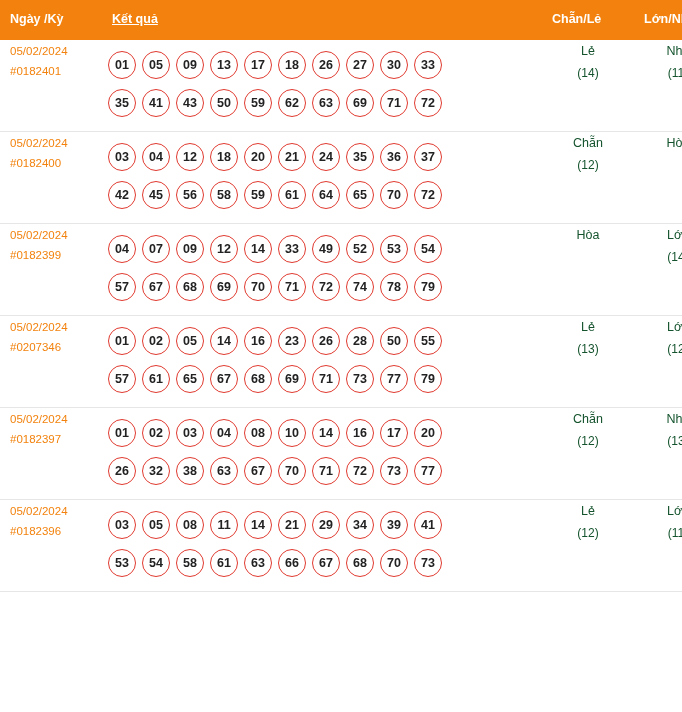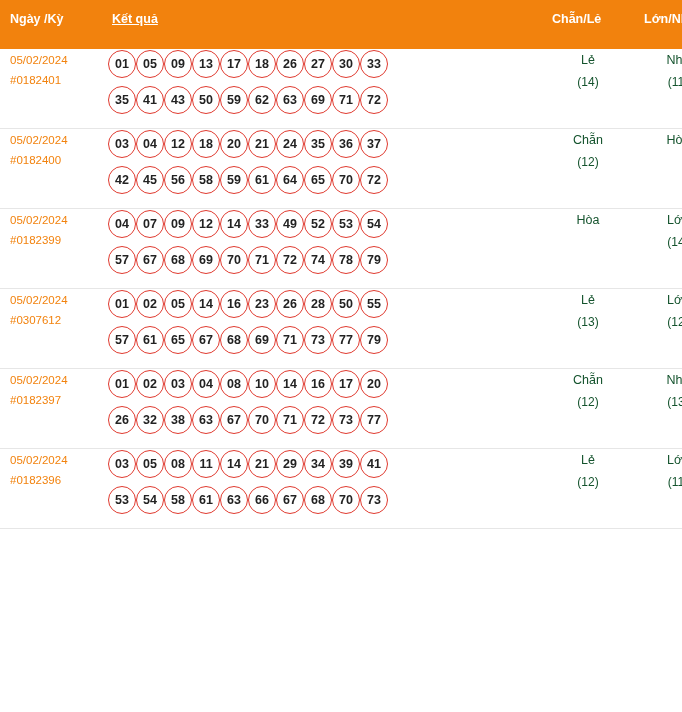--- a/index.html
+++ b/index.html
@@ -18,21 +18,21 @@
     width: 682px;
     border-collapse: collapse;
     table-layout: fixed;
   }
   .lottery-table thead th {
     background: #f2820d;
     color: #ffffff;
     font-size: 12.5px;
     font-weight: bold;
     text-align: left;
-    padding: 10px 0 21px 10px;
+    padding: 10px 0 12px 10px;
     height: 18px;
     vertical-align: middle;
     white-space: nowrap;
     margin-top: 29px;
   }
   th.col-date { width: 92px; }
   th.col-result { width: 430px; padding-left: 14px; text-decoration: underline; }
   th.col-oddeven { width: 82px; padding-left: 0; text-align: center; }
   th.col-bigsmall { width: 78px; padding-left: 0; text-align: center; }
 
@@ -48,21 +48,23 @@
     font-size: 11.5px;
     color: #f2820d;
     line-height: 1.75;
     white-space: nowrap;
   }
   td.cell-numbers {
     padding-left: 6px;
   }
   .num-row {
     display: flex;
+    gap: 6px;
     margin-bottom: 8px;
+    margin-top: 10px;
   }
   .num-row:last-child { margin-bottom: 0; }
   .ball {
     width: 28px;
     height: 28px;
     border: 1px solid #e03a2f;
     border-radius: 50%;
     color: #222;
     font-size: 12.5px;
     font-weight: bold;
@@ -200,21 +202,21 @@
         <td class="cell-oddeven">
           <span class="tag-main">Hòa</span>
           <span class="tag-sub"></span>
         </td>
         <td class="cell-bigsmall">
           <span class="tag-main">Lớn</span>
           <span class="tag-sub">(14)</span>
         </td>
       </tr>
       <tr>
-        <td class="cell-date"><span>05/02/2024</span><br><span>#0307612</span></td>
+        <td class="cell-date"><span>05/02/2024</span><br><span>#0207346</span></td>
         <td class="cell-numbers">
           <div class="num-row">
             <span class="ball">01</span>
             <span class="ball">02</span>
             <span class="ball">05</span>
             <span class="ball">14</span>
             <span class="ball">16</span>
             <span class="ball">23</span>
             <span class="ball">26</span>
             <span class="ball">28</span>

